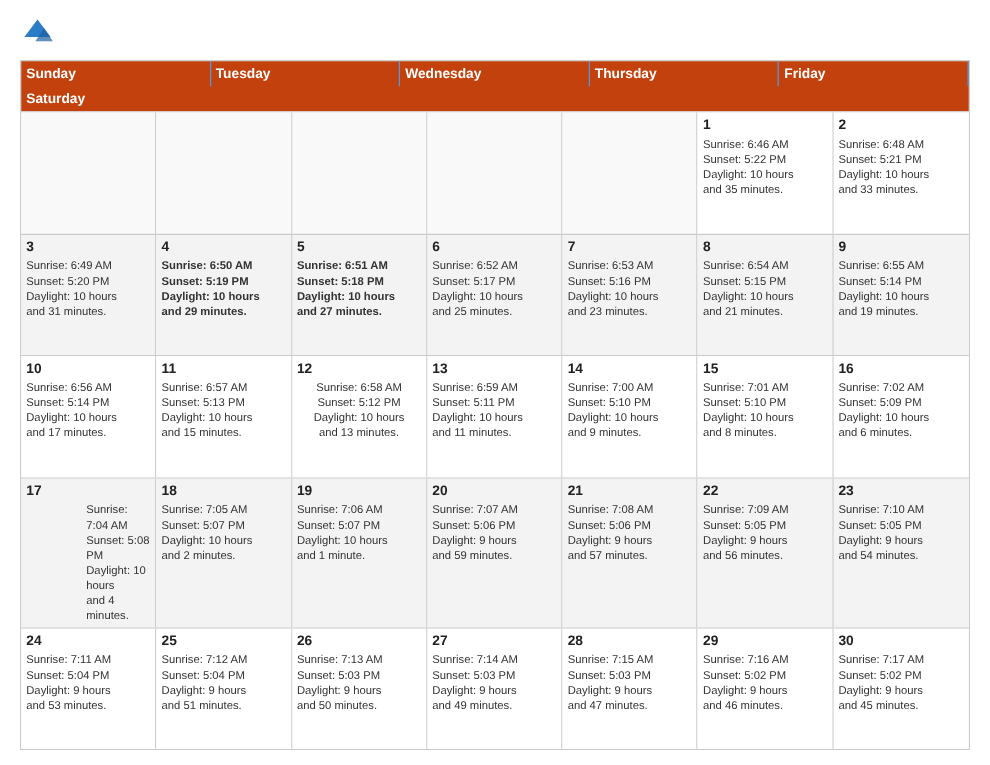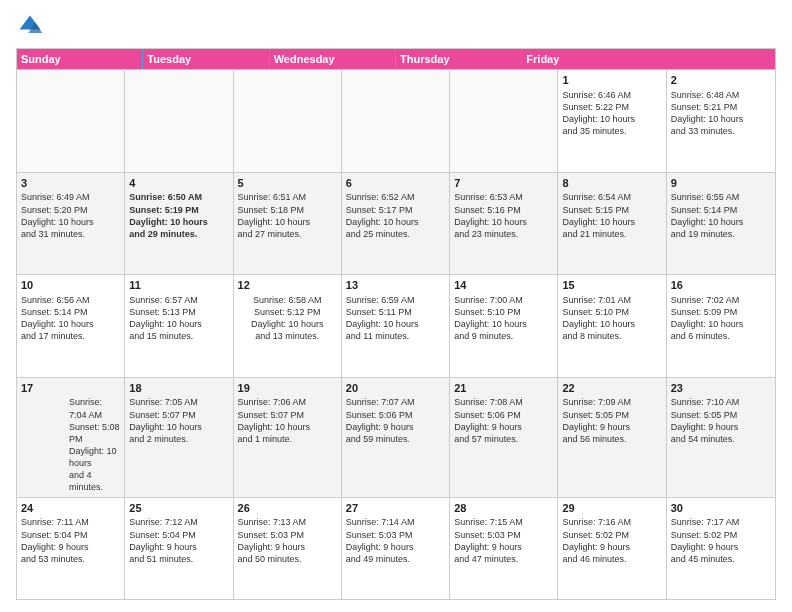--- a/index.html
+++ b/index.html
@@ -61,22 +61,22 @@
       color: #444;
     }
     .calendar {
       flex: 1;
       display: flex;
       flex-direction: column;
       border: 1px solid #ccc;
     }
     .cal-header {
       display: grid;
-      grid-template-columns: repeat(6, 1fr);
-      background: #ec4899;
+      grid-template-columns: repeat(5, 1fr);
+      background: #c2410c;
     }
     .cal-header-cell {
       color: #fff;
       font-size: 11px;
       font-weight: bold;
       padding: 4px 4px;
       text-align: left;
       border-right: 1px solid #5599d9;
     }
     .cal-header-cell:last-child { border-right: none; }
@@ -138,20 +138,21 @@
     </div>
   </div>
 
   <div class="calendar">
     <div class="cal-header">
     <div class="cal-header-cell">Sunday</div>
         <div class="cal-header-cell">Tuesday</div>
         <div class="cal-header-cell">Wednesday</div>
         <div class="cal-header-cell">Thursday</div>
         <div class="cal-header-cell">Friday</div>
+        <div class="cal-header-cell">Saturday</div>
       </div>
     <div class="cal-body">
     <div class="cal-row">
           <div class="cal-cell empty"></div>
           <div class="cal-cell empty"></div>
           <div class="cal-cell empty"></div>
           <div class="cal-cell empty"></div>
           <div class="cal-cell empty"></div>
           <div class="cal-cell">
             <span class="day-num">1</span>
@@ -178,21 +179,21 @@
           </div>
           <div class="cal-cell alt">
             <span class="day-num">4</span>
             <div class="day-info" style="white-space: pre-line; font-weight: bold;">Sunrise: 6:50 AM
 Sunset: 5:19 PM
 Daylight: 10 hours
 and 29 minutes.</div>
           </div>
           <div class="cal-cell alt">
             <span class="day-num">5</span>
-            <div class="day-info" style="white-space: pre-line;">Sunrise: 6:51 AM
+            <div class="day-info" style="white-space: pre-line; font-weight: bold;">Sunrise: 6:51 AM
 Sunset: 5:18 PM
 Daylight: 10 hours
 and 27 minutes.</div>
           </div>
           <div class="cal-cell alt">
             <span class="day-num">6</span>
             <div class="day-info" style="white-space: pre-line;">Sunrise: 6:52 AM
 Sunset: 5:17 PM
 Daylight: 10 hours
 and 25 minutes.</div>

